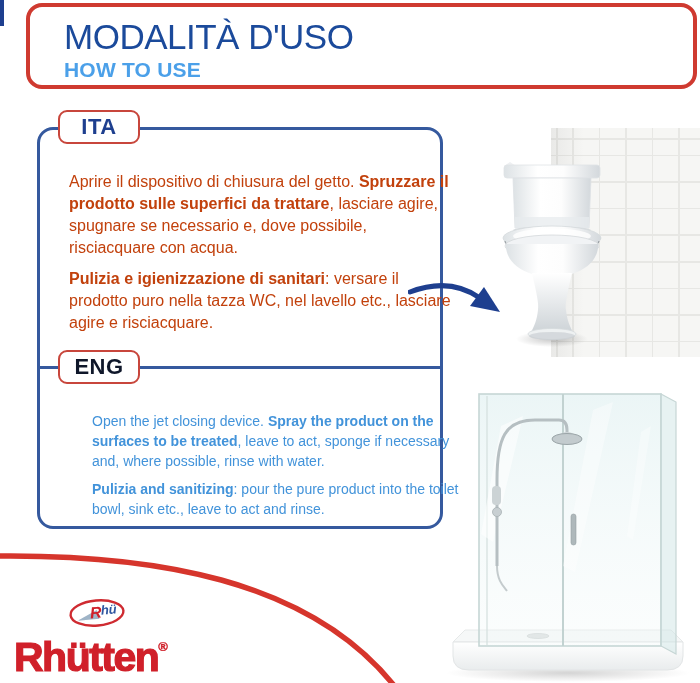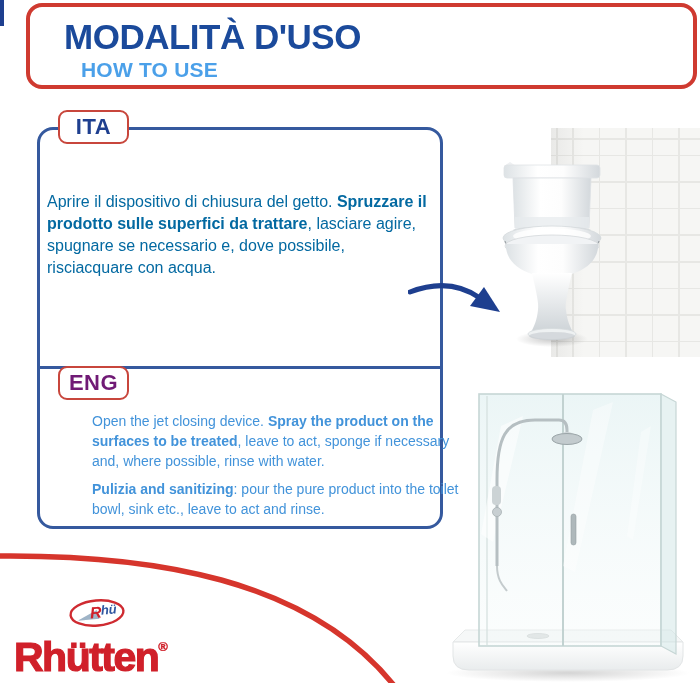--- a/index.html
+++ b/index.html
@@ -8,46 +8,46 @@
     font-family:"Liberation Sans",sans-serif;
   }
   
   .corner-mark{position:absolute;left:0;top:0;width:4px;height:26px;background:#1e3f8f;}
   .header-box{
     position:absolute;left:26px;top:3px;width:629px;height:78px;
     border:4px solid #cf3a30;border-radius:16px;background:#ffffff;
     padding-left:34px;box-sizing:content-box;
   }
   .header-title{
-    margin:0;margin-top:11px;font-size:35px;line-height:38px;font-weight:700;
+    margin:0;margin-top:11px;font-size:35px;line-height:38px;font-weight:400;
     letter-spacing:-0.5px;color:#1b4a9b;
   }
   .header-subtitle{
-    margin:17px;margin-top:2px;font-size:21px;line-height:24px;font-weight:700;
+    margin:0;margin-top:2px;font-size:21px;line-height:24px;font-weight:700;
     letter-spacing:0.2px;color:#4ba0e9;
   }
   
   .main-box{
     position:absolute;left:37px;top:127px;width:406px;height:402px;
     border:3px solid #35599e;border-radius:16px;background:#ffffff;box-sizing:border-box;
   }
   .lang-tab{
-    position:absolute;width:71px;height:34px;background:#ffffff;
+    position:absolute;width:82px;height:34px;background:#ffffff;
     border:2.5px solid #c8463c;border-radius:9px;box-sizing:border-box;
     display:flex;align-items:center;justify-content:center;
     font-weight:700;font-size:22px;letter-spacing:0.5px;z-index:3;
   }
   .tab-ita{left:58px;top:110px;color:#1e3f8f;}
-  .tab-eng{left:58px;top:366px;color:#701a75;}
+  .tab-eng{left:58px;top:350px;color:#0f172a;}
   .section-divider{
     position:absolute;left:37px;top:366px;width:406px;height:3px;background:#35599e;z-index:2;
   }
   .ita-text{
-    position:absolute;left:47px;top:171px;width:383px;z-index:2;
-    color:#0369a1;font-size:16px;line-height:22px;margin-top:20px;
+    position:absolute;left:69px;top:171px;width:383px;z-index:2;
+    color:#c2410c;font-size:16px;line-height:22px;
   }
   .ita-text p{margin:0 0 9px 0;}
   .eng-text{
     position:absolute;left:51px;top:411px;width:383px;z-index:2;
     color:#4293da;font-size:14px;line-height:20px;margin-left:41px;
   }
   .eng-text p{margin:0 0 8px 0;}
   .b{font-weight:700;}
   
   .tile-wall{
@@ -86,20 +86,21 @@
     <h2 class="header-subtitle">HOW TO USE</h2>
   </div>
 
   <div class="main-box"></div>
   <div class="lang-tab tab-ita">ITA</div>
   <div class="lang-tab tab-eng">ENG</div>
   <div class="section-divider"></div>
 
   <div class="ita-text">
     <p><span>Aprire il dispositivo di chiusura del getto. </span><span class="b">Spruzzare il prodotto sulle superfici da trattare</span><span>, lasciare agire, spugnare se necessario e, dove possibile, risciacquare con acqua.</span></p>
+    <p><span class="b">Pulizia e igienizzazione di sanitari</span><span>: versare il prodotto puro nella tazza WC, nel lavello etc., lasciare agire e risciacquare.</span></p>
   </div>
 
   <div class="eng-text">
     <p><span>Open the jet closing device. </span><span class="b">Spray the product on the surfaces to be treated</span><span>, leave to act, sponge if necessary and, where possible, rinse with water.</span></p>
     <p><span class="b">Pulizia and sanitizing</span><span>: pour the pure product into the toilet bowl, sink etc., leave to act and rinse.</span></p>
   </div>
 
   <div class="tile-wall"></div>
 
   <svg class="toilet-svg" width="110" height="192" viewBox="0 0 110 192" xmlns="http://www.w3.org/2000/svg">

